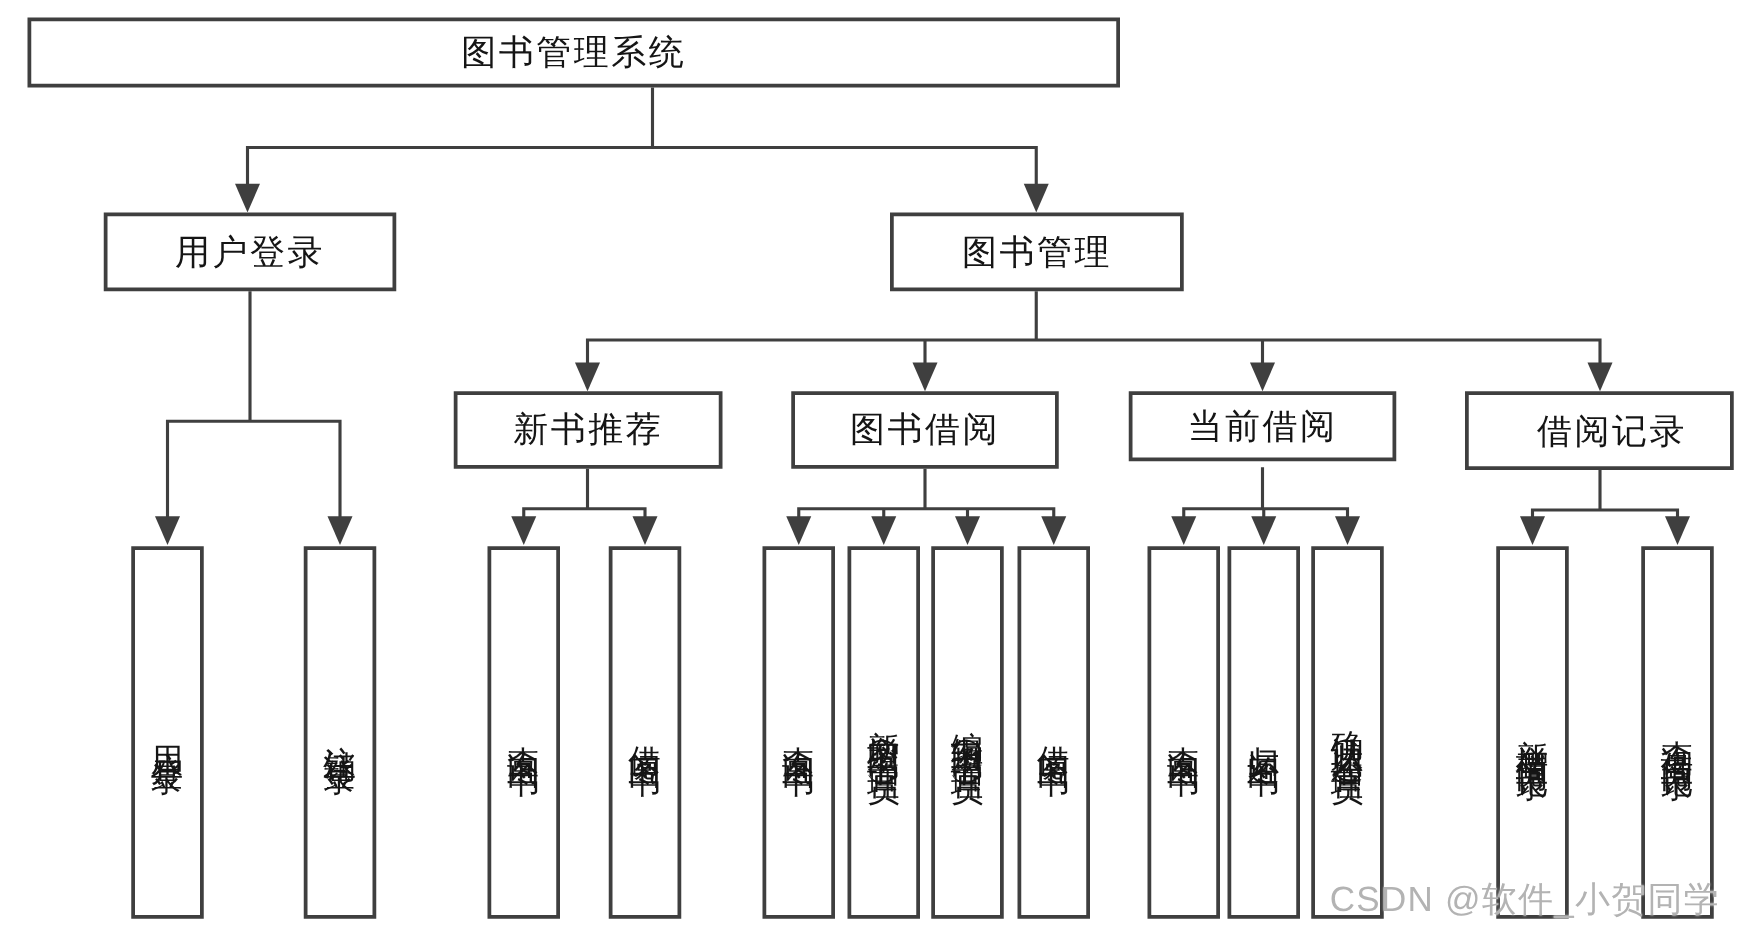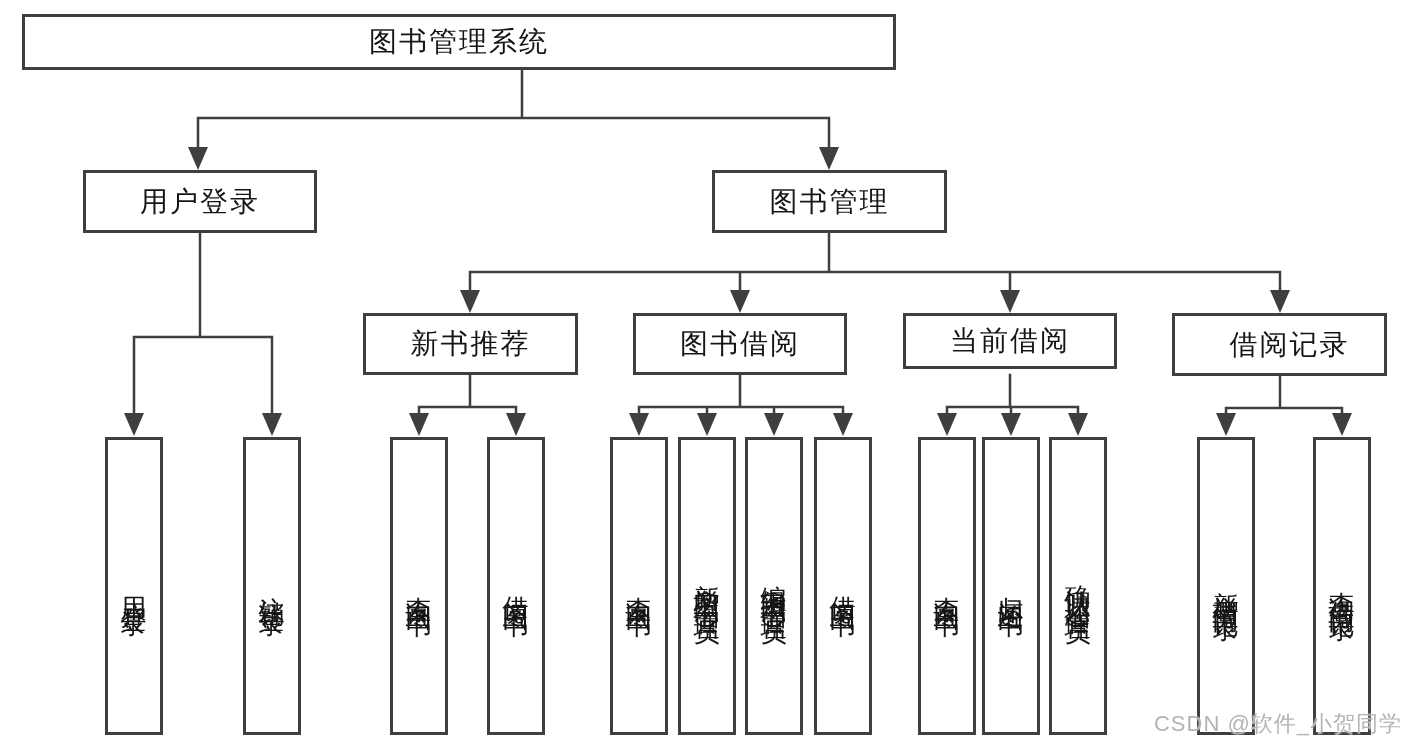--- a/index.html
+++ b/index.html
@@ -27,21 +27,21 @@
     writing-mode:vertical-rl;text-orientation:mixed;
     display:flex;align-items:center;justify-content:center;line-height:1.0;
   }
   .leaf span{letter-spacing:5px;}
   .l1 {left:105px;} .l2 {left:243px;}
   .l3 {left:390px;} .l4 {left:487px;}
   .l5 {left:610px;} .l6 {left:678px;} .l7 {left:745px;} .l8 {left:814px;}
   .l9 {left:918px;} .l10{left:982px;} .l11{left:1049px;}
   .l12{left:1197px;} .l13{left:1313px;}
   .watermark{
-    position:absolute;right:3px;bottom:8px;font-size:22px;color:#b3b3b3;
+    position:absolute;right:29px;bottom:8px;font-size:28px;color:#b3b3b3;
     letter-spacing:1px;white-space:nowrap;text-shadow:0 0 2px #ffffff;
   }
 </style>
 </head>
 <body>
 
 <div class="canvas">
 
   <svg class="connectors" viewBox="0 0 1405 747" xmlns="http://www.w3.org/2000/svg">
     <g stroke="#3f3f3f" stroke-width="2.5" fill="none" stroke-linecap="square">

